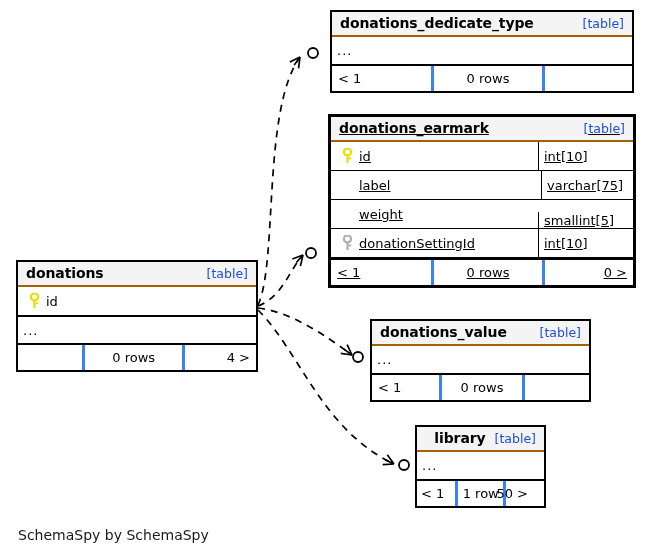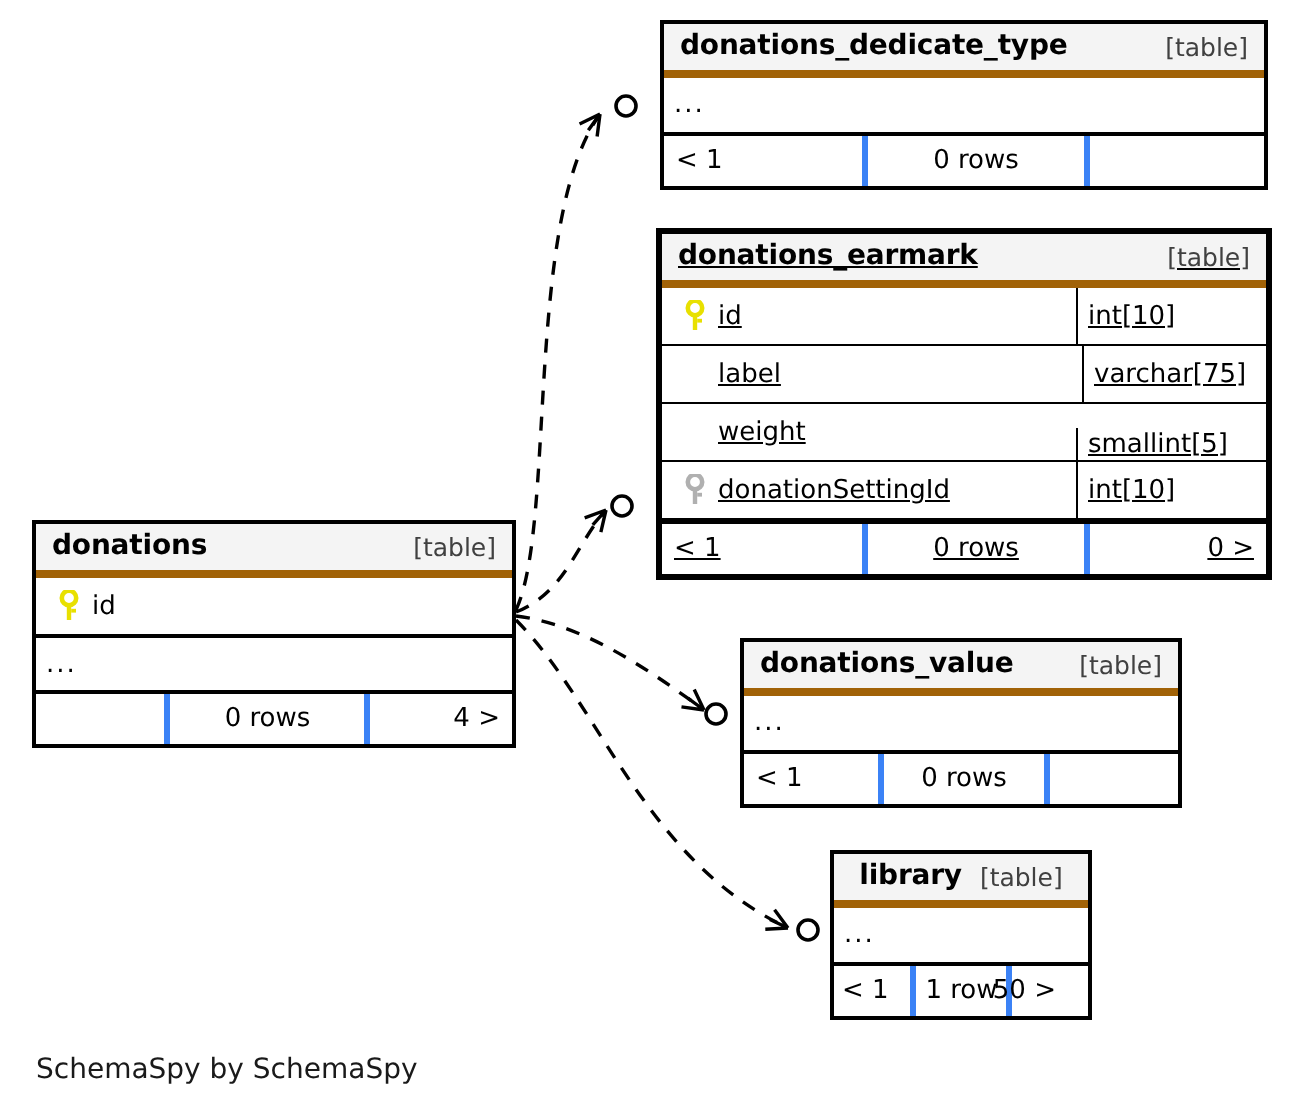--- a/index.html
+++ b/index.html
@@ -42,40 +42,40 @@
     box-sizing: border-box;
     font-size: 13px;
     color: #000000;
   }
   .table-node.focal {
     border-width: 3px;
   }
 
   .tbl-header {
     background: #f4f4f4;
-    border-bottom: 4px solid #a16207;
+    border-bottom: 2px solid #a16207;
     box-sizing: border-box;
     display: flex;
     align-items: center;
     justify-content: space-between;
     padding: 3px 8px 4px 8px;
     white-space: nowrap;
   }
   .tbl-name {
     font-weight: bold;
     font-size: 14px;
     letter-spacing: -0.1px;
   }
   .tbl-kind {
     font-size: 12.5px;
-    color: #404040;
+    color: #1d4ed8;
     padding-left: 10px;
   }
   .tbl-header.tight {
-    justify-content: center;
+    justify-content: flex-end;
   }
   .tbl-header.tight .tbl-kind {
     padding-left: 9px;
   }
 
   .col-row {
     display: flex;
     align-items: stretch;
     border-bottom: 1px solid #000000;
     box-sizing: border-box;

